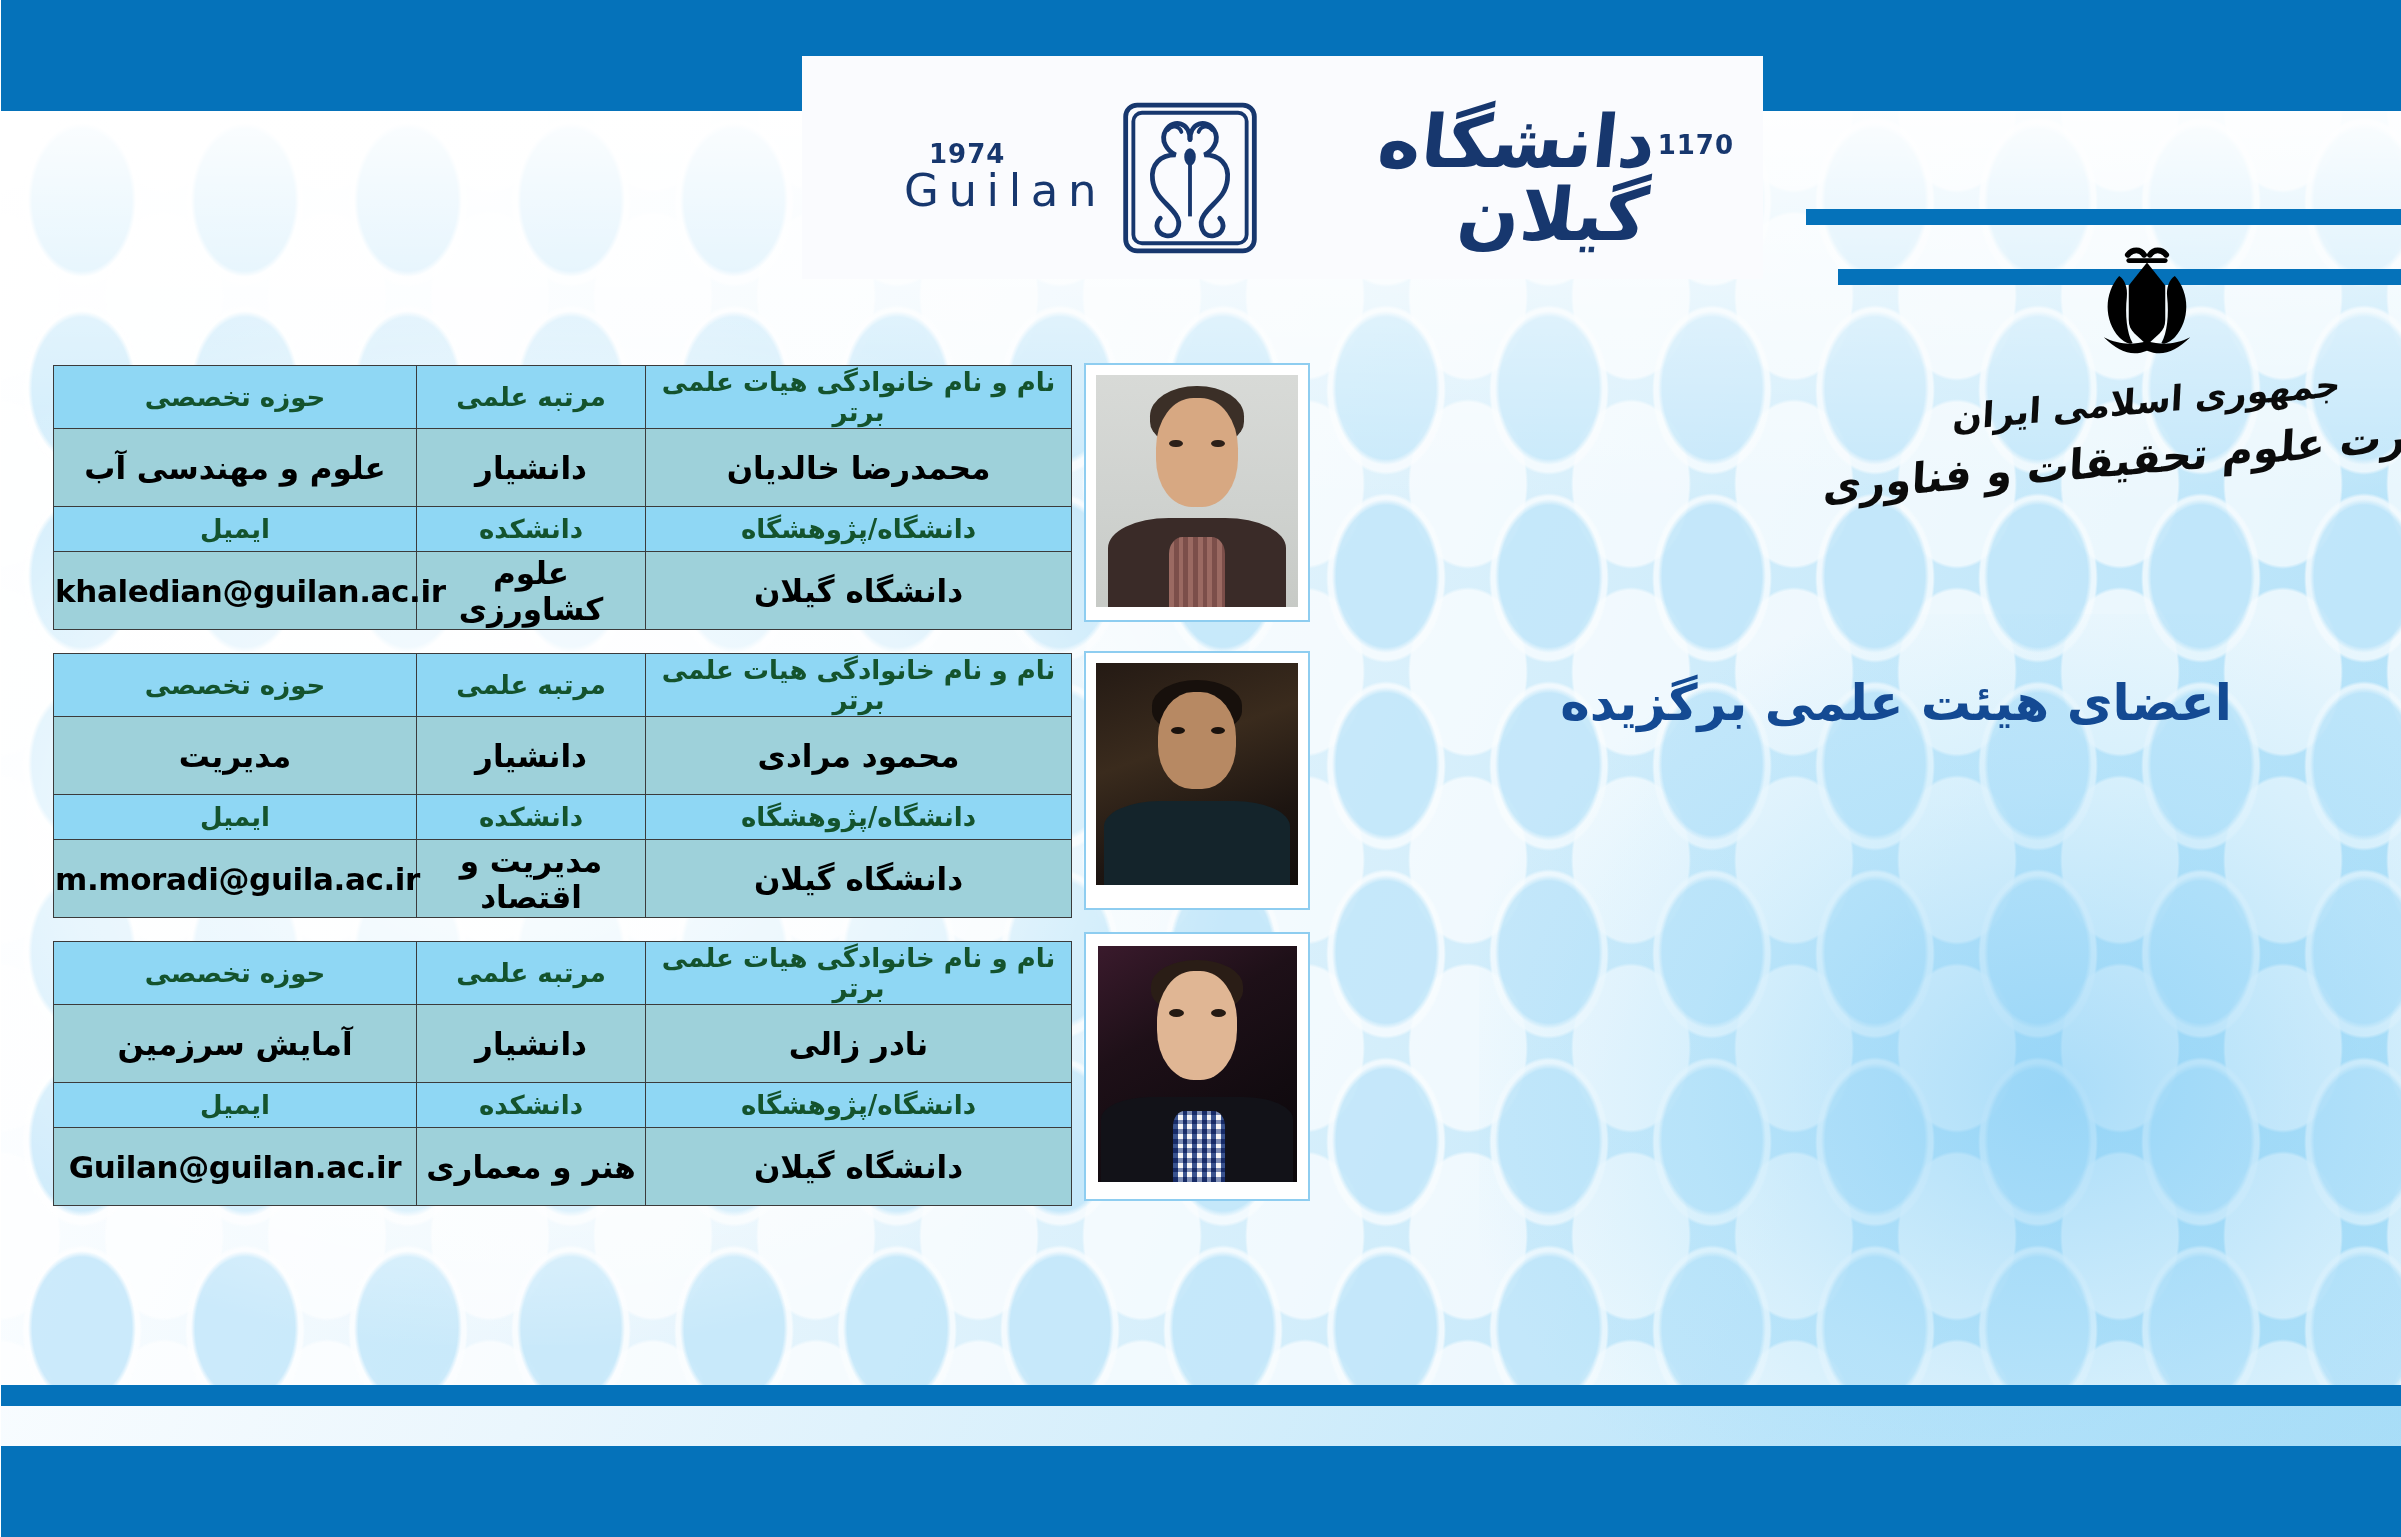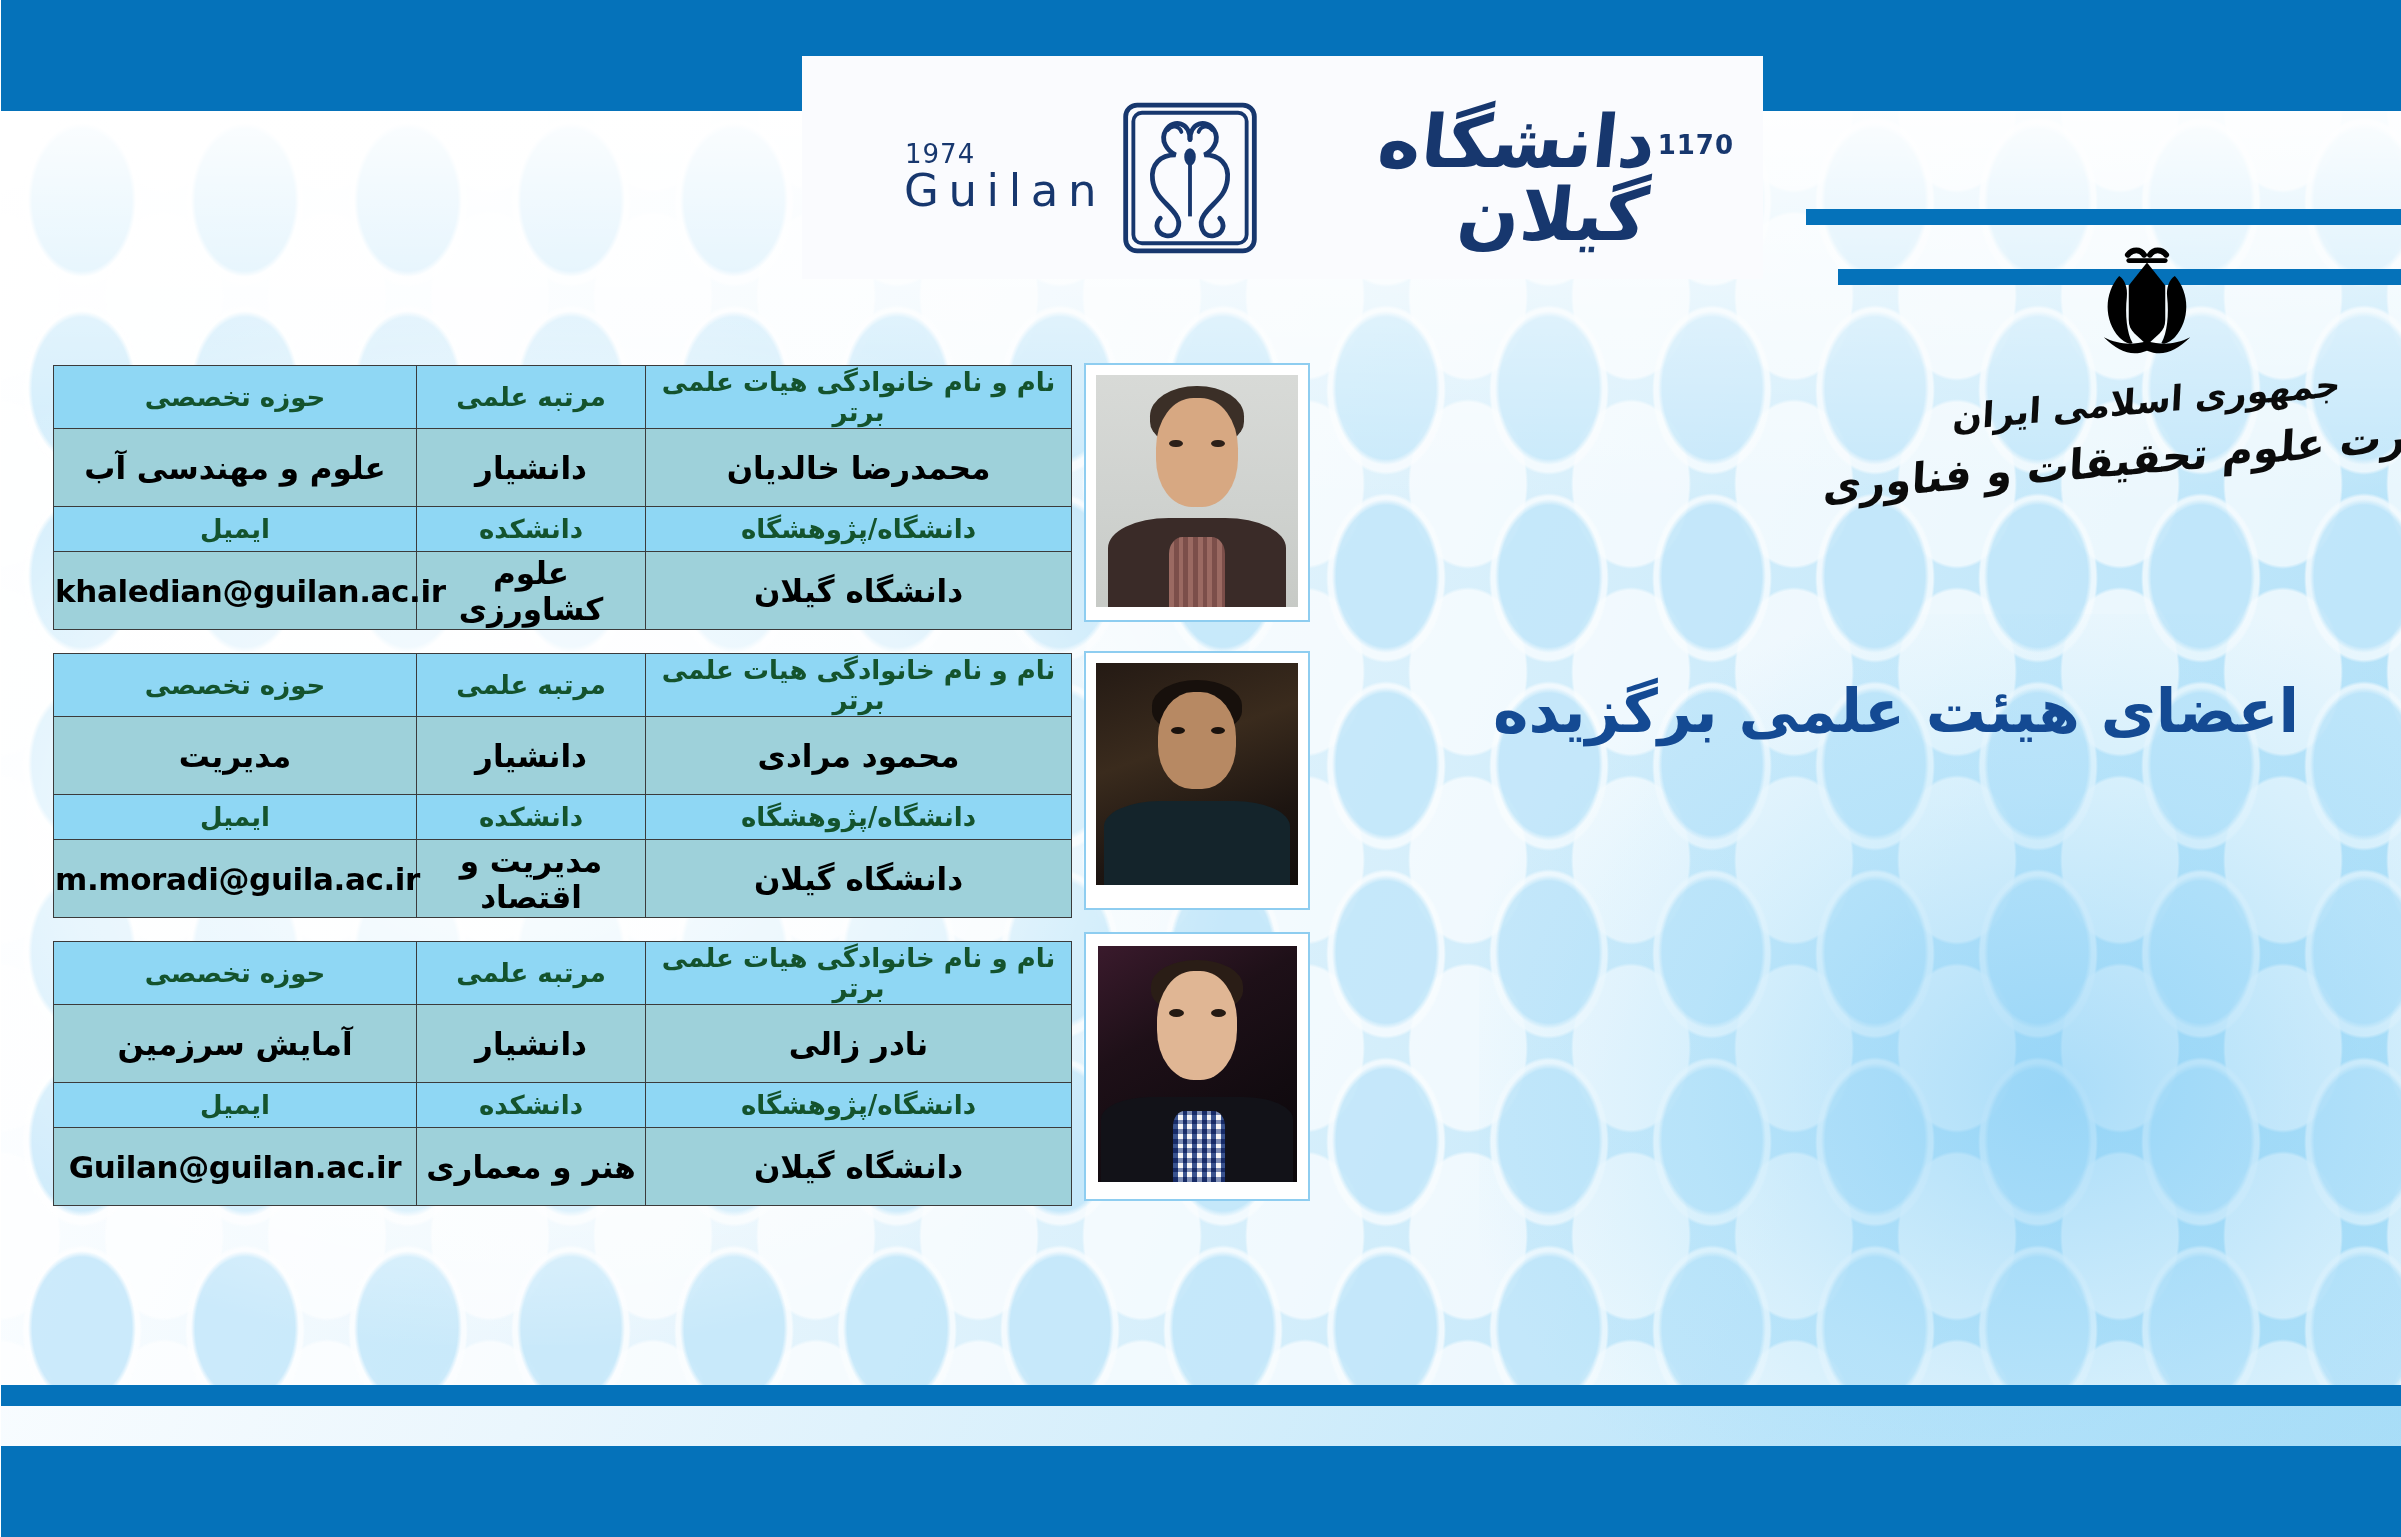--- a/index.html
+++ b/index.html
@@ -60,21 +60,21 @@
 
   
   .logo{
     position:absolute;left:869px;top:91px;width:865px;height:173px;
     display:flex;align-items:center;justify-content:flex-start;direction:ltr;
   }
   .logo-en{
     color:#17376e;font-family:"DejaVu Sans","Liberation Sans",sans-serif;
     line-height:1.02;margin-right:11.5px;text-align:left;
   }
-  .logo-year{font-size:26px;font-weight:normal;letter-spacing:1px;margin-left:36px;}
+  .logo-year{font-size:26px;font-weight:bold;letter-spacing:1px;margin-left:60px;}
   .logo-l1{font-size:45px;font-weight:400;letter-spacing:0.5px;}
   .logo-l2{font-size:45px;font-weight:normal;letter-spacing:9.6px;margin-left:35px;}
   .logo-mark{width:144px;height:154px;flex:0 0 auto;}
   .logo-fa{
     color:#17376e;margin-left:13.4px;direction:rtl;text-align:right;
     display:flex;align-items:flex-start;
   }
   .logo-fa-year{font-size:26px;font-weight:bold;margin-top:25px;margin-left:5.8px;letter-spacing:1px;}
   .logo-fa-name{
     font-size:73px;font-weight:bold;line-height:1;
@@ -96,21 +96,21 @@
     font-size:42px;font-weight:bold;margin-top:13.4px;transform:rotate(-5deg) skewX(-8deg);
     font-family:"DejaVu Sans","Liberation Sans",sans-serif;white-space:nowrap;
   }
 
   
   .main-title{
     position:absolute;left:1374px;top:663px;width:1018px;
     text-align:center;color:#144a93;direction:rtl;
   }
   .main-title .tline{
-    font-size:60px;font-weight:bold;line-height:1.62;
+    font-size:50px;font-weight:bold;line-height:1.62;
     font-family:"DejaVu Sans","Liberation Sans",sans-serif;
     white-space:nowrap;
     margin-left:26px;
   }
 
   
   .card{position:absolute;}
   .ftable{
     border-collapse:collapse;table-layout:fixed;
     border:1.9px solid #3b3b3b;direction:rtl;

